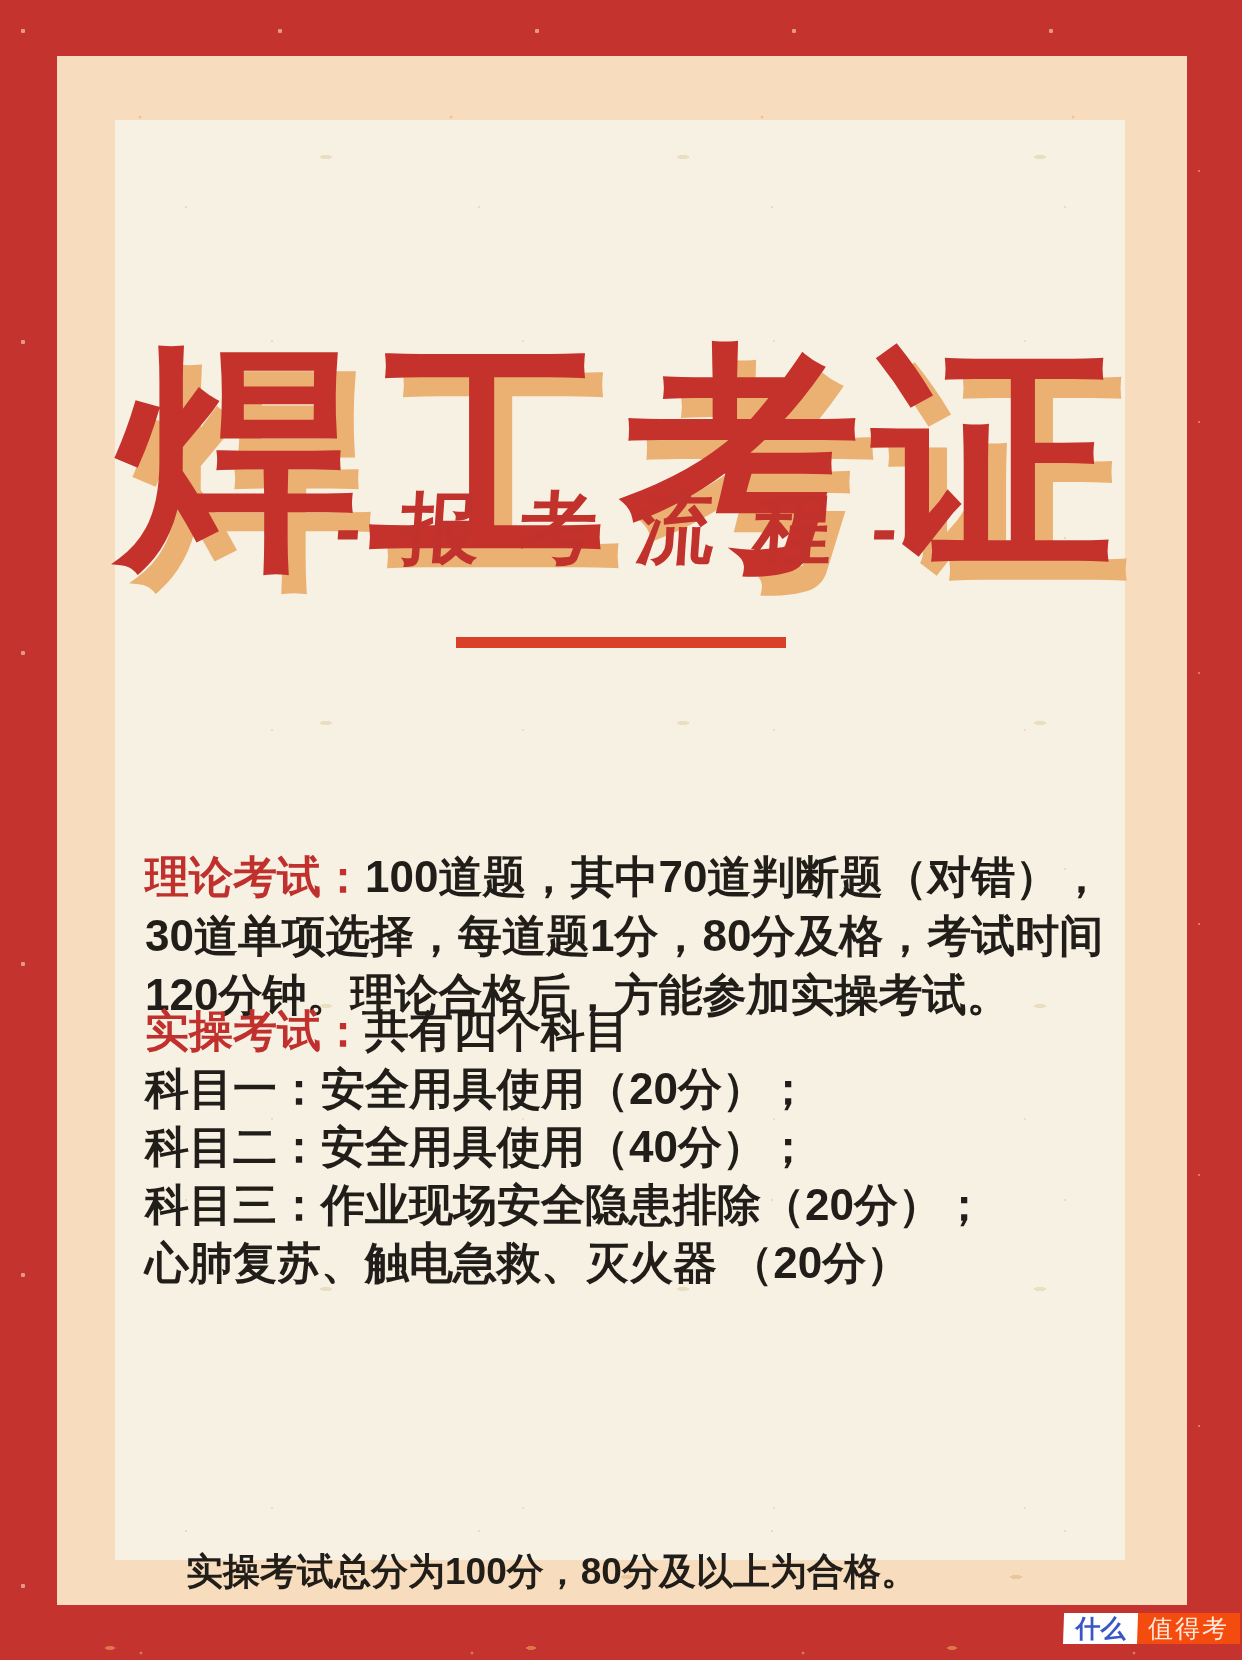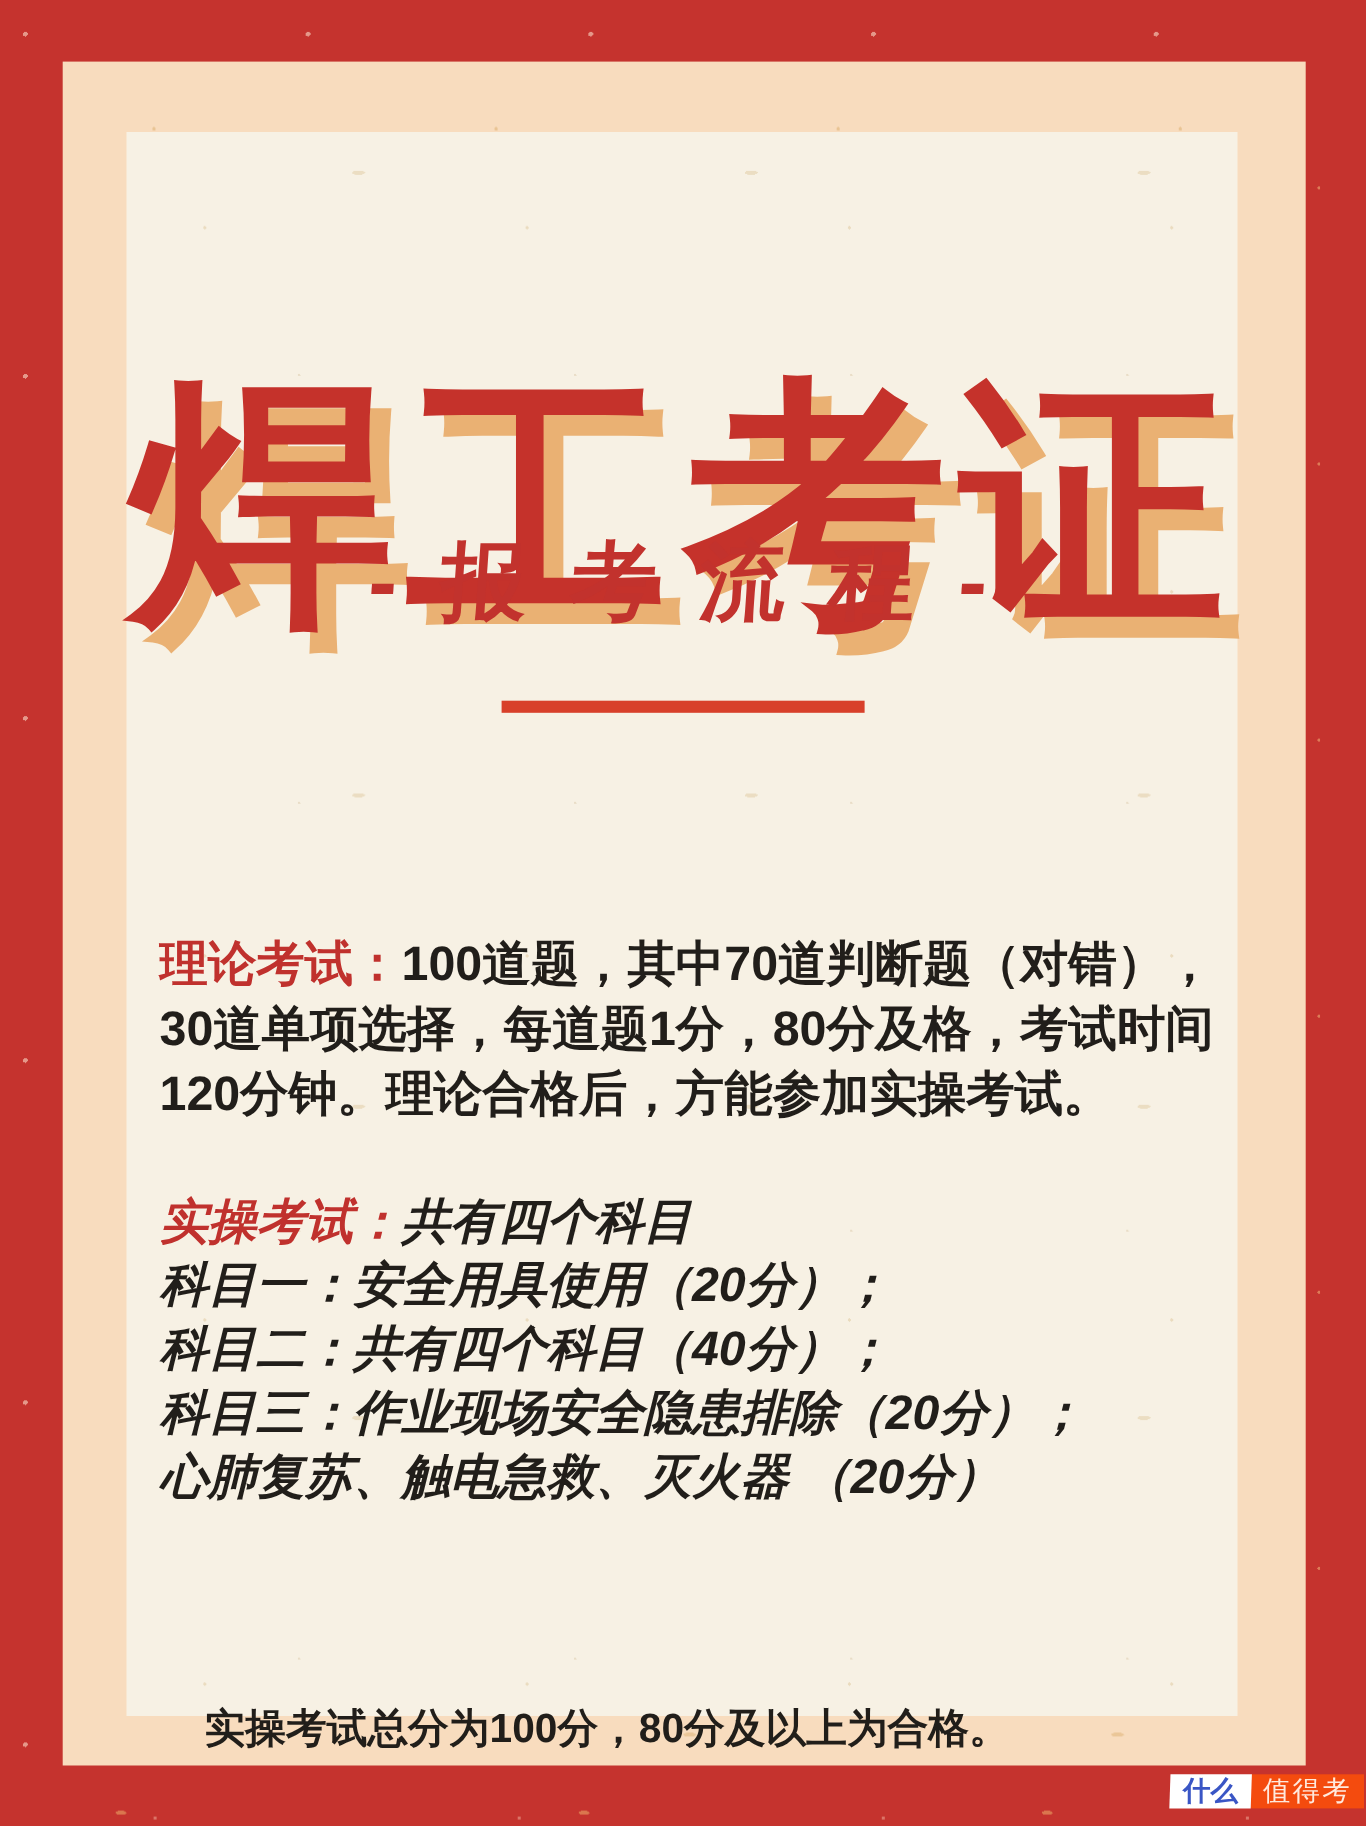--- a/index.html
+++ b/index.html
@@ -57,21 +57,21 @@
     position:absolute;left:456px;top:637px;width:330px;height:11px;
     background:#d8402a;
   }
   .txt{
     position:absolute;left:145px;width:965px;
     font-weight:bold;color:#211e1a;
     white-space:nowrap;
   }
   .intro{top:714px;font-size:41px;line-height:1.2;color:#c0312d;}
   .theory{top:847px;font-size:44px;line-height:59px;}
-  .practical{top:1082px;font-size:44px;line-height:58px;font-style:italic;}
+  .practical{top:1002px;font-size:44px;line-height:58px;}
   .summary{top:1550px;font-size:37px;line-height:1.2;margin-left:41px;}
   .red{color:#c0312d;}
   .watermark{
     position:absolute;right:2px;top:1613px;height:31px;
     display:flex;align-items:stretch;
     font-size:25px;line-height:31px;
   }
   .wm-left{
     background:#ffffff;color:#3a56c5;
     padding:0 12px;font-weight:bold;
@@ -99,21 +99,21 @@
 
   <div class="txt theory">
     <div><span class="red">理论考试：</span><span>100道题，其中70道判断题（对错），</span></div>
     <div>30道单项选择，每道题1分，80分及格，考试时间</div>
     <div>120分钟。理论合格后，方能参加实操考试。</div>
   </div>
 
   <div class="txt practical">
     <div><span class="red">实操考试：</span><span>共有四个科目</span></div>
     <div>科目一：安全用具使用（20分）；</div>
-    <div>科目二：共有四个科目（40分）；</div>
+    <div>科目二：安全用具使用（40分）；</div>
     <div>科目三：作业现场安全隐患排除（20分）；</div>
     <div>心肺复苏、触电急救、灭火器 （20分）</div>
   </div>
 
   <div class="txt summary">实操考试总分为100分，80分及以上为合格。</div>
 
   <div class="watermark">
     <div class="wm-left"><span>什么</span></div>
     <div class="wm-right"><span>值得考</span></div>
   </div>

